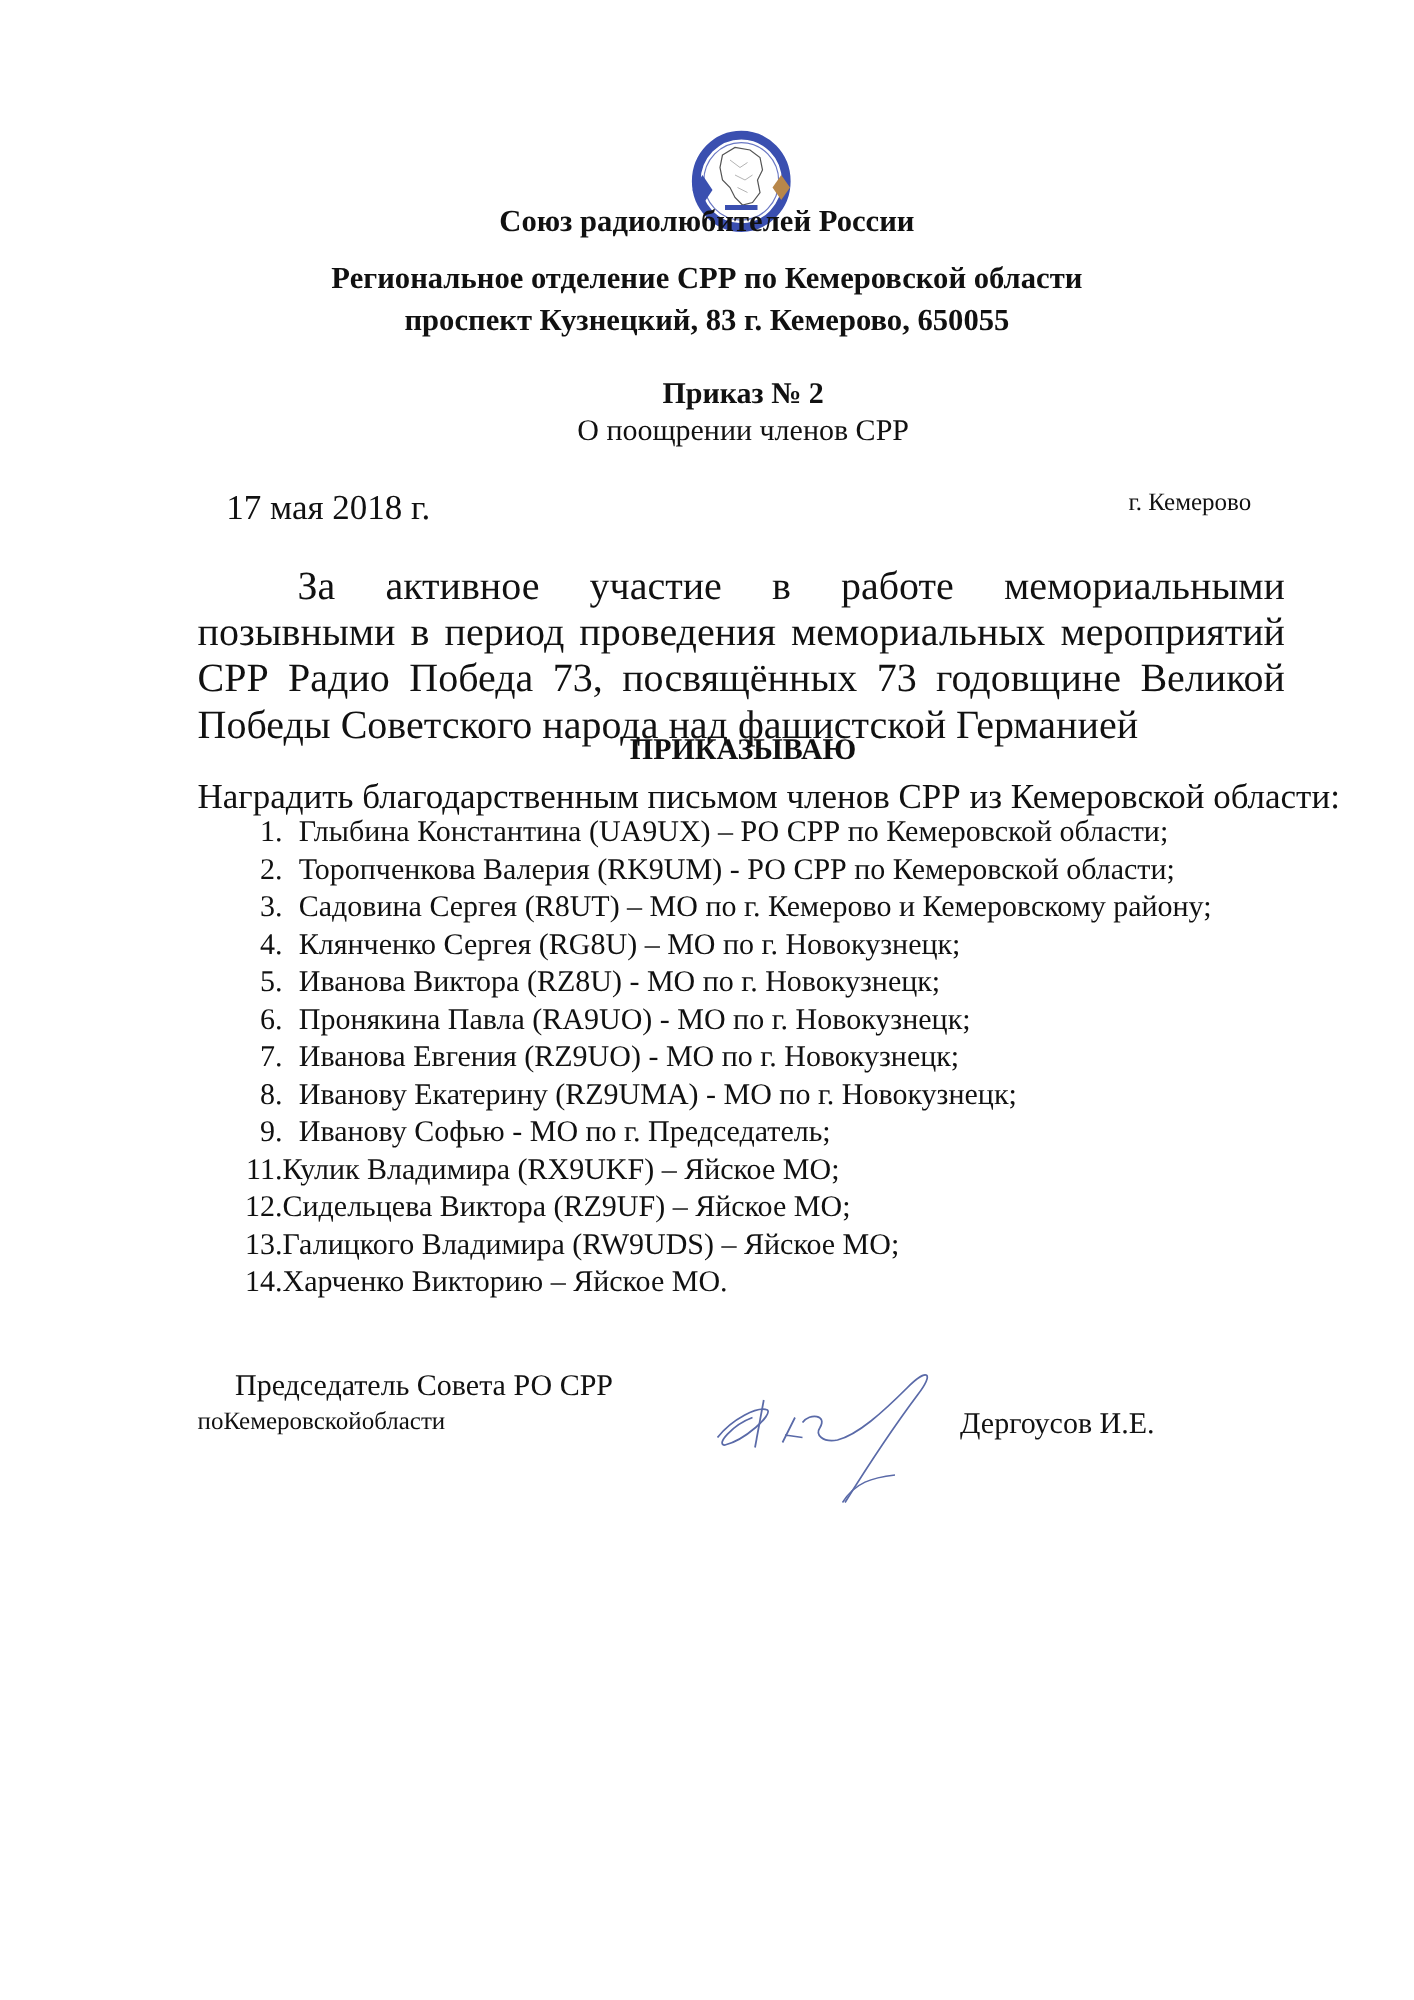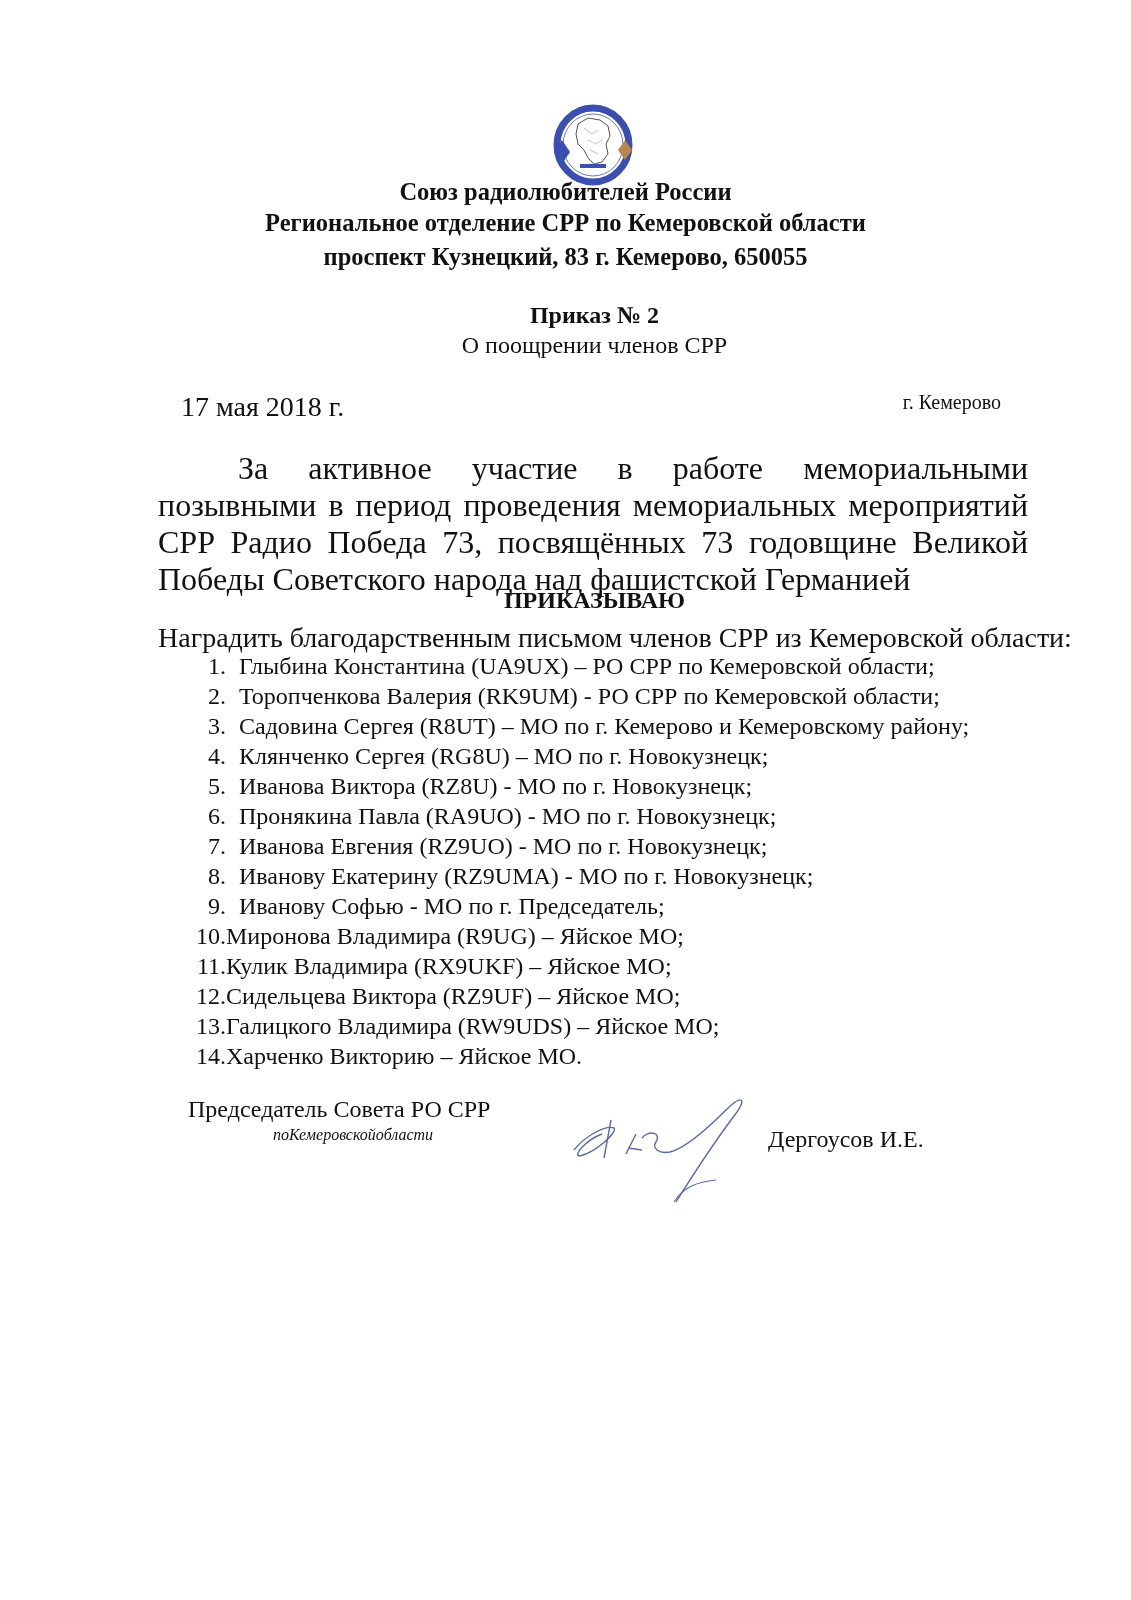--- a/index.html
+++ b/index.html
@@ -40,39 +40,39 @@
   .list {
     position: absolute; left: 158px; top: 651px; margin: 0; padding: 0;
     list-style: none; font-size: 24px; line-height: 30px;
   }
   .list li { display: flex; white-space: nowrap; }
   .list .num { display: inline-block; width: 68px; text-align: right; padding-right: 0; }
   .list .txt { padding-left: 4px; }
   .sig-title { position: absolute; left: 158px; top: 1096px; font-size: 24px; margin-left: 30px; }
   .sig-line2 {
     position: absolute; left: 158px; top: 1126px; width: 390px;
-    font-size: 16px; display: flex; justify-content: center; font-style: italic;
+    font-size: 20px; display: flex; justify-content: flex-start;
   }
   .sig-name { position: absolute; left: 768px; top: 1126px; font-size: 24px; }
   .signature { position: absolute; left: 566px; top: 1090px; width: 190px; height: 120px; }
 </style>
 </head>
 <body>
 
 <svg class="logo" viewBox="0 0 90 82">
   <ellipse cx="45" cy="41" rx="36" ry="37" fill="#ffffff" stroke="#3a4fb0" stroke-width="7"></ellipse>
   <ellipse cx="45" cy="41" rx="30" ry="31" fill="#ffffff" stroke="#6a78c4" stroke-width="1"></ellipse>
   <path d="M30 20 L40 14 L52 16 L60 22 L62 32 L58 40 L60 50 L54 58 L46 60 L40 54 L36 46 L30 40 L28 30 Z" fill="#ffffff" stroke="#555" stroke-width="1"></path>
   <path d="M36 24 L44 30 L50 26 M40 36 L48 40 L54 36 M42 46 L50 50" fill="none" stroke="#999" stroke-width="0.6"></path>
   <path d="M6 48 L14 36 L22 48 L14 60 Z" fill="#3a4fb0"></path>
   <path d="M70 46 L77 36 L84 46 L77 56 Z" fill="#b8874a"></path>
   <rect x="32" y="60" width="26" height="4" fill="#3a4fb0"></rect>
 </svg>
 
-<div class="header" style="top:177px">Союз радиолюбителей России</div>
+<div class="header" style="top:163px">Союз радиолюбителей России</div>
 <div class="header" style="top:208px">Региональное отделение СРР по Кемеровской области</div>
 <div class="header" style="top:242px">проспект Кузнецкий, 83 г. Кемерово, 650055</div>
 
 <div class="title" style="top:302px">Приказ № 2</div>
 <div class="subtitle" style="top:332px">О поощрении членов СРР</div>
 
 <div class="date">17 мая 2018 г.</div>
 <div class="city">г. Кемерово</div>
 
 <p class="para">За активное участие в работе мемориальными позывными в период проведения мемориальных мероприятий СРР Радио Победа 73, посвящённых 73 годовщине Великой Победы Советского народа над фашистской Германией</p>
@@ -111,24 +111,20 @@
     </li>
   <li>
       <span class="num">8.</span>
       <span class="txt" style="padding-left:13px">Иванову Екатерину (RZ9UMA) - МО по г. Новокузнецк;</span>
     </li>
   <li>
       <span class="num">9.</span>
       <span class="txt" style="padding-left:13px">Иванову Софью - МО по г. Председатель;</span>
     </li>
   <li>
-      <span class="num">10.</span>
-      <span class="txt" style="padding-left:0">Миронова Владимира (R9UG) – Яйское МО;</span>
-    </li>
-  <li>
       <span class="num">11.</span>
       <span class="txt" style="padding-left:0">Кулик Владимира (RX9UKF) – Яйское МО;</span>
     </li>
   <li>
       <span class="num">12.</span>
       <span class="txt" style="padding-left:0">Сидельцева Виктора (RZ9UF) – Яйское МО;</span>
     </li>
   <li>
       <span class="num">13.</span>
       <span class="txt" style="padding-left:0">Галицкого Владимира (RW9UDS) – Яйское МО;</span>

